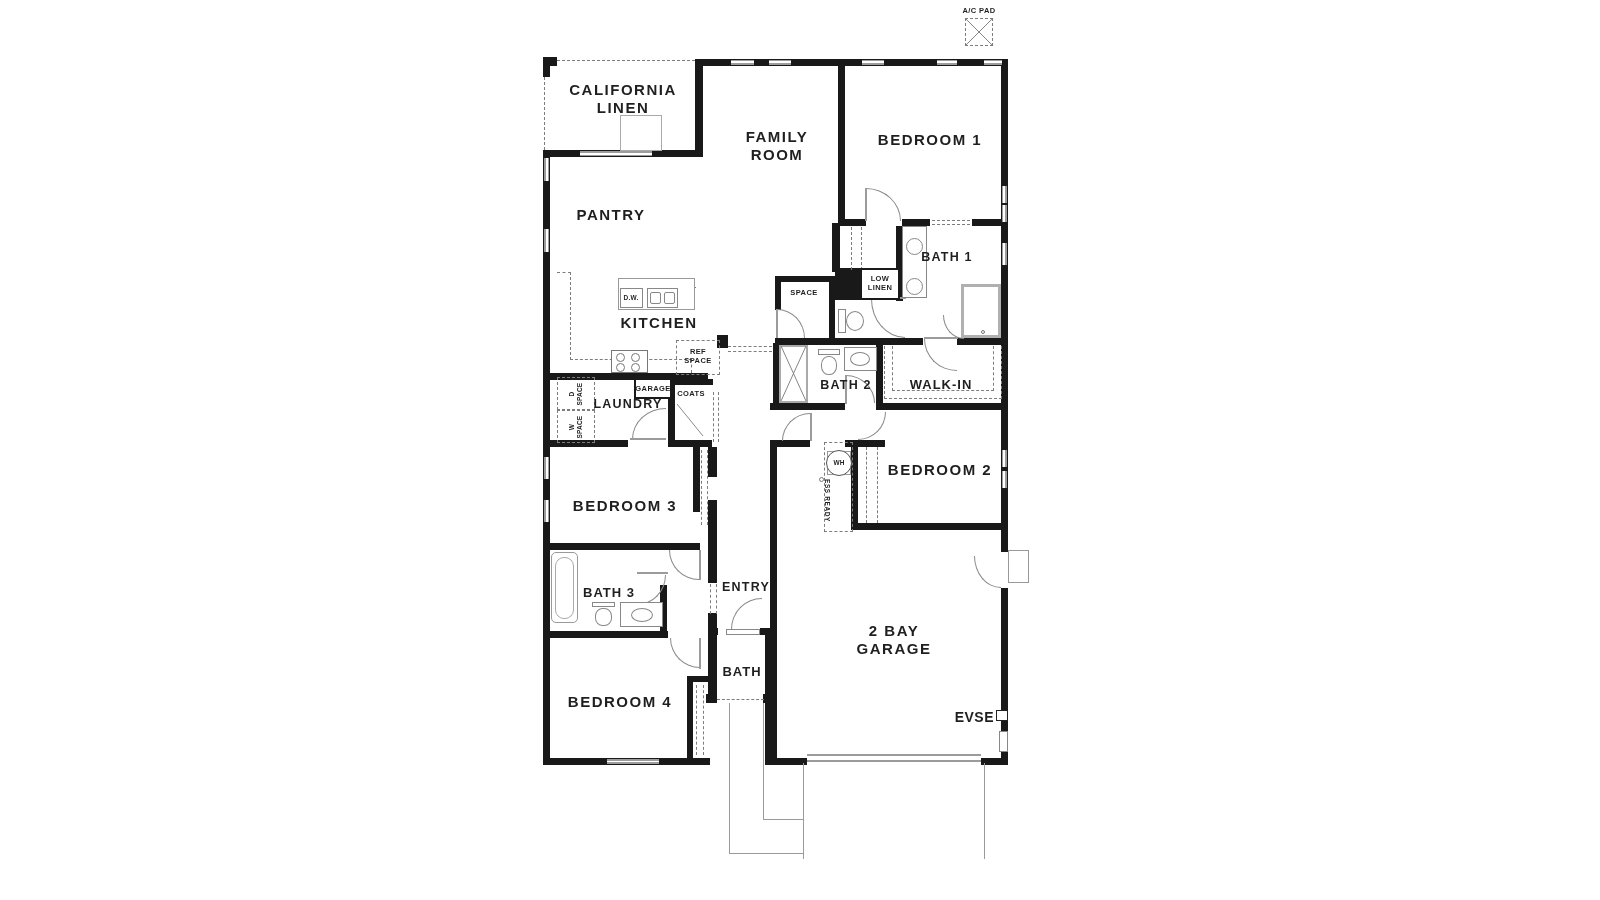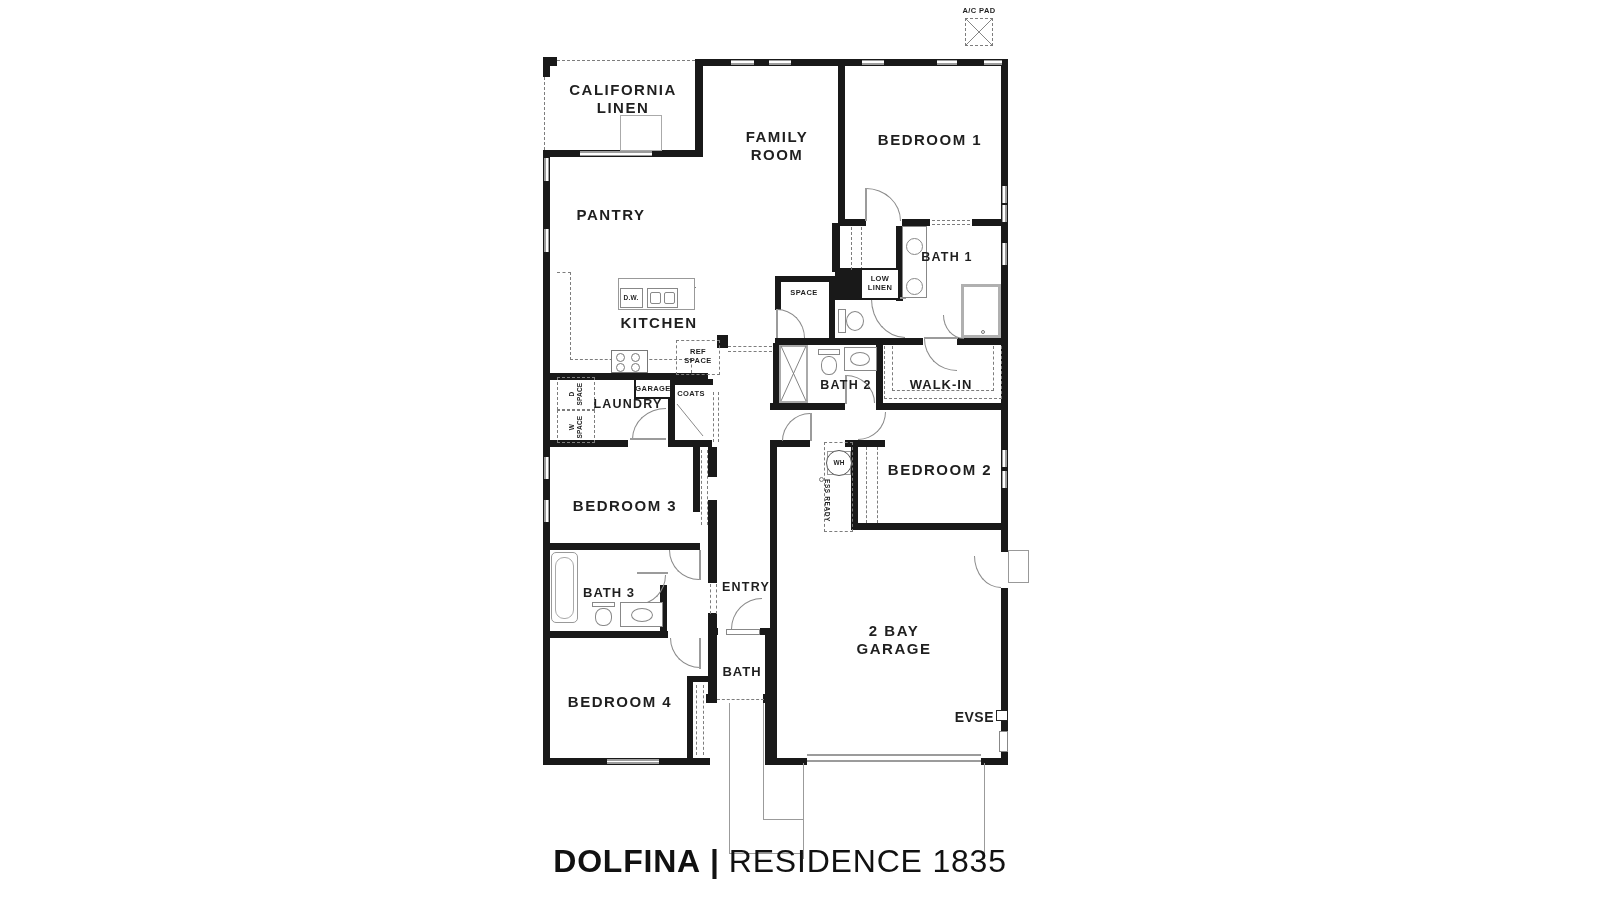--- a/index.html
+++ b/index.html
@@ -258,17 +258,14 @@
   <div class="vrl" style="left:824px;top:479px;height:58px">ESS READY</div>
   <div class="lbl s16" style="left:880px;top:461px;width:120px">BEDROOM 2</div>
   <div class="lbl s16" style="left:565px;top:497px;width:120px">BEDROOM 3</div>
   <div class="lbl s13" style="left:716px;top:580px;width:60px">ENTRY</div>
   <div class="lbl s11" style="left:578px;top:585px;width:62px">BATH 3</div>
   <div class="lbl s16" style="left:852px;top:622px;width:84px">2 BAY GARAGE</div>
   <div class="lbl s11" style="left:712px;top:664px;width:60px">BATH</div>
   <div class="lbl s16" style="left:560px;top:693px;width:120px">BEDROOM 4</div>
   <div class="lbl s8" style="left:952px;top:709px;width:42px;text-align:right">EVSE</div>
 
-  <div class="title">
-    <span class="t-brand">DOLFINA</span><span class="t-sep">|</span><span class="t-name">RESIDENCE 1835</span>
-  </div>
 
 </div>
 
 </body></html>

